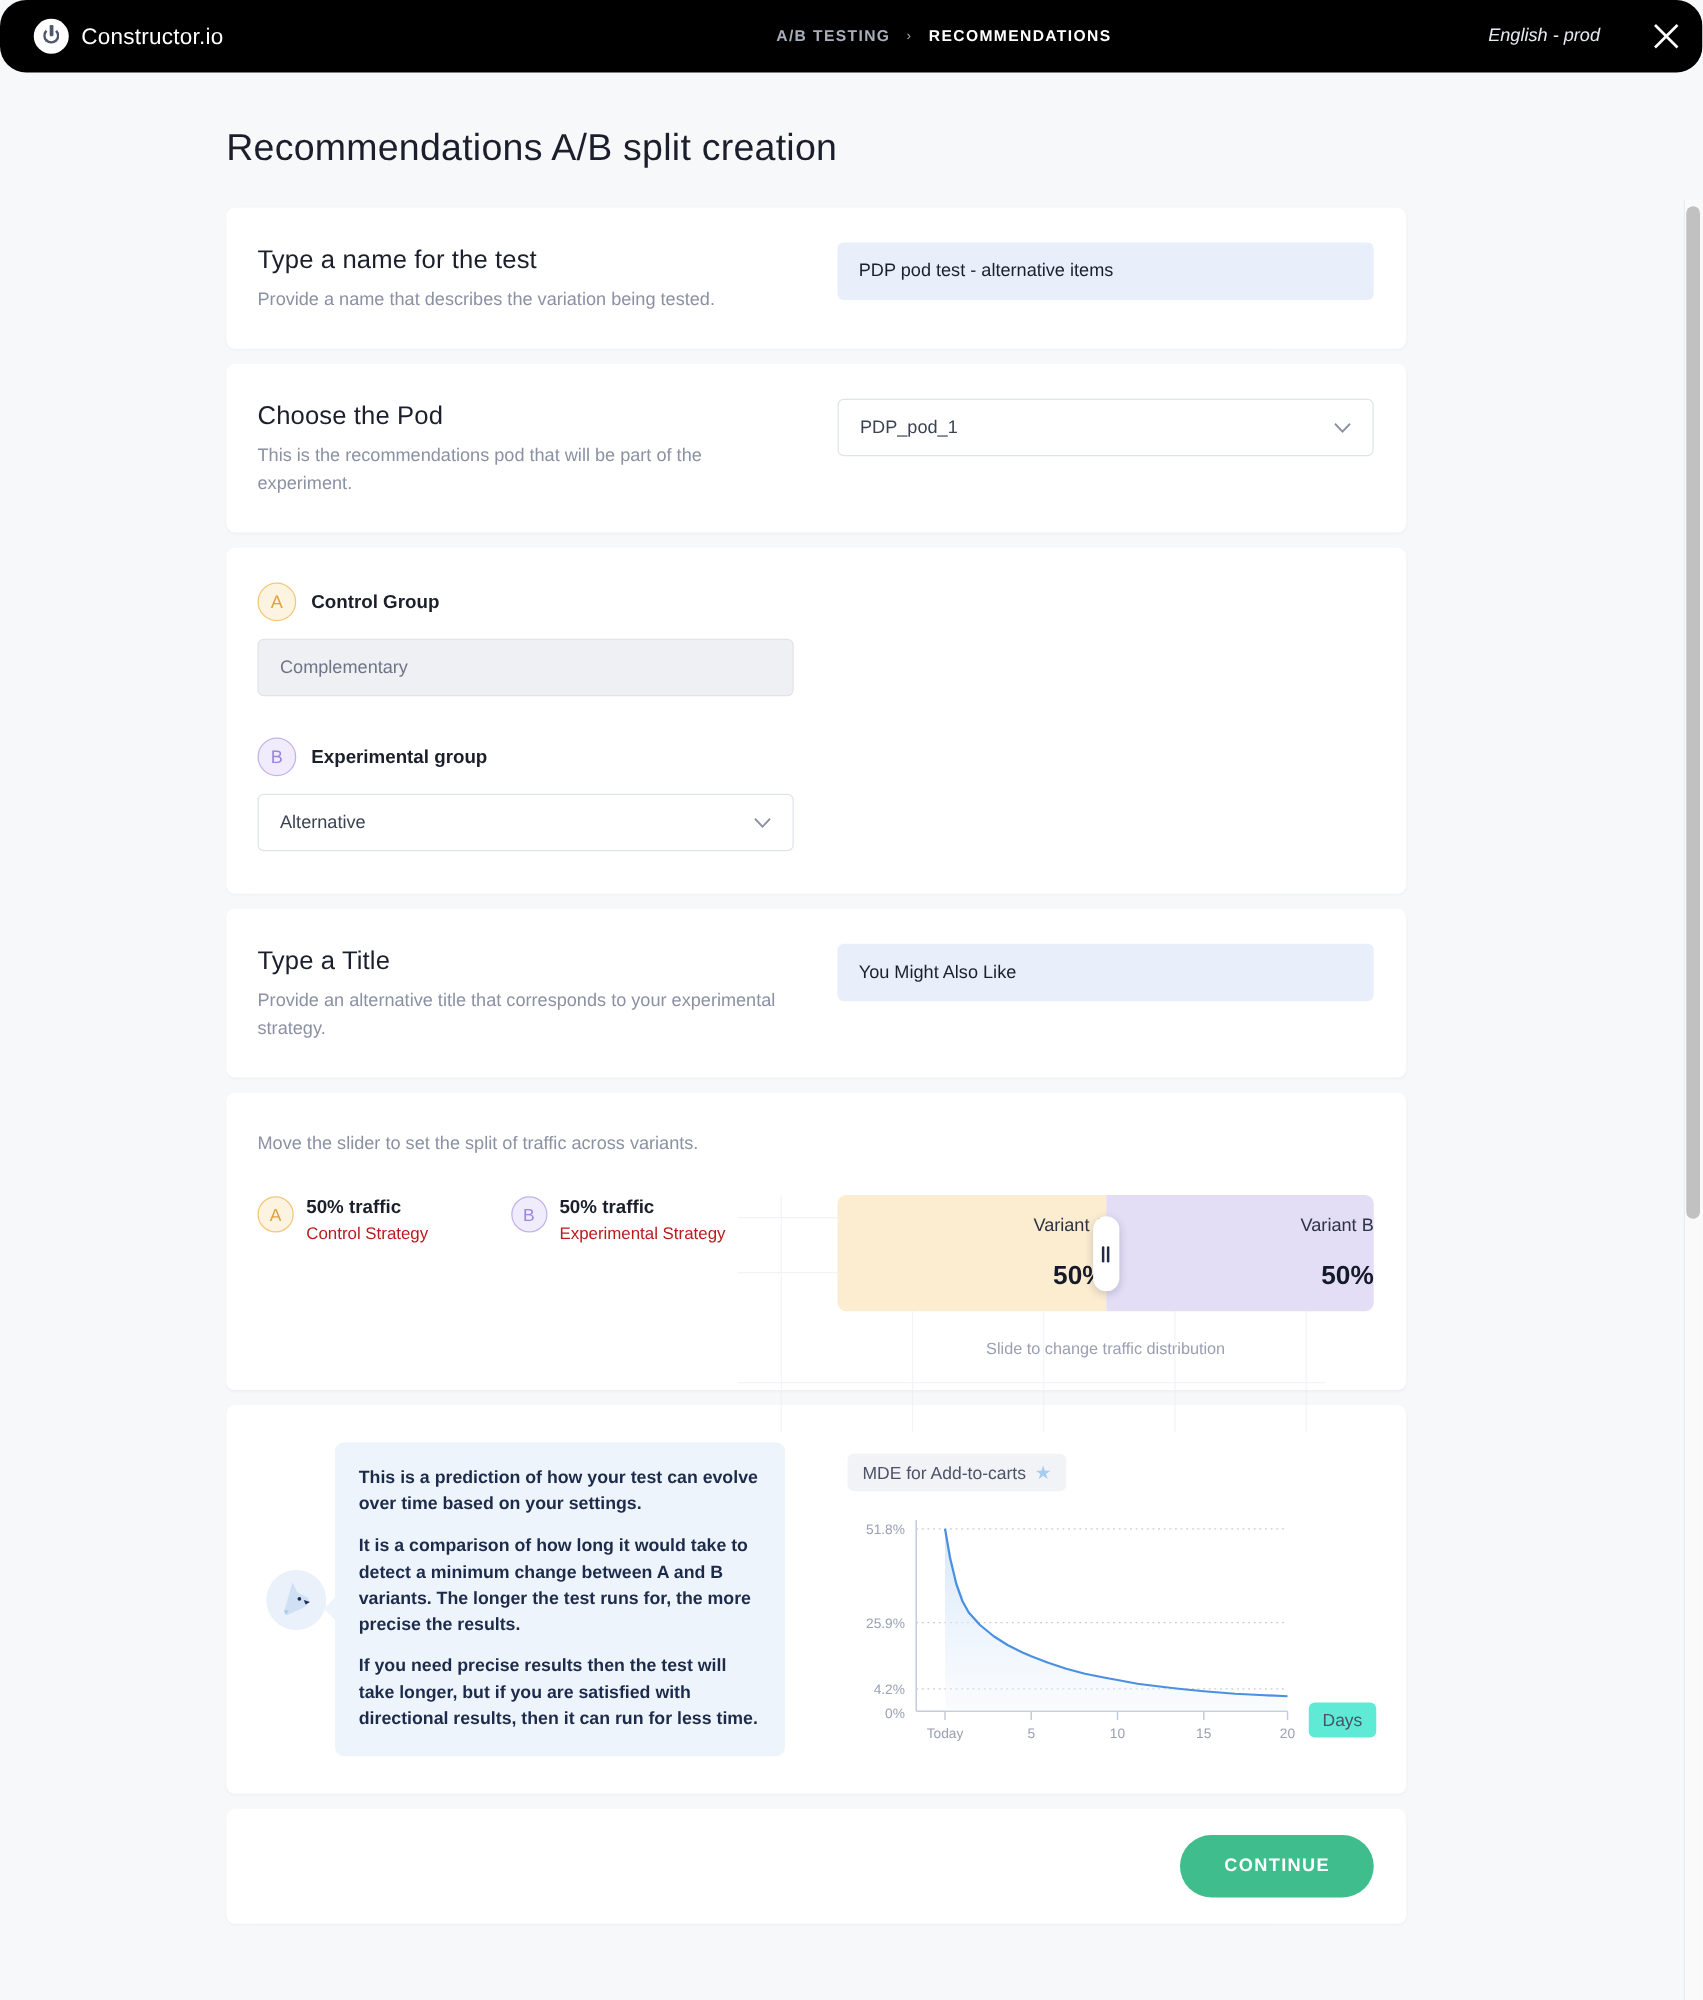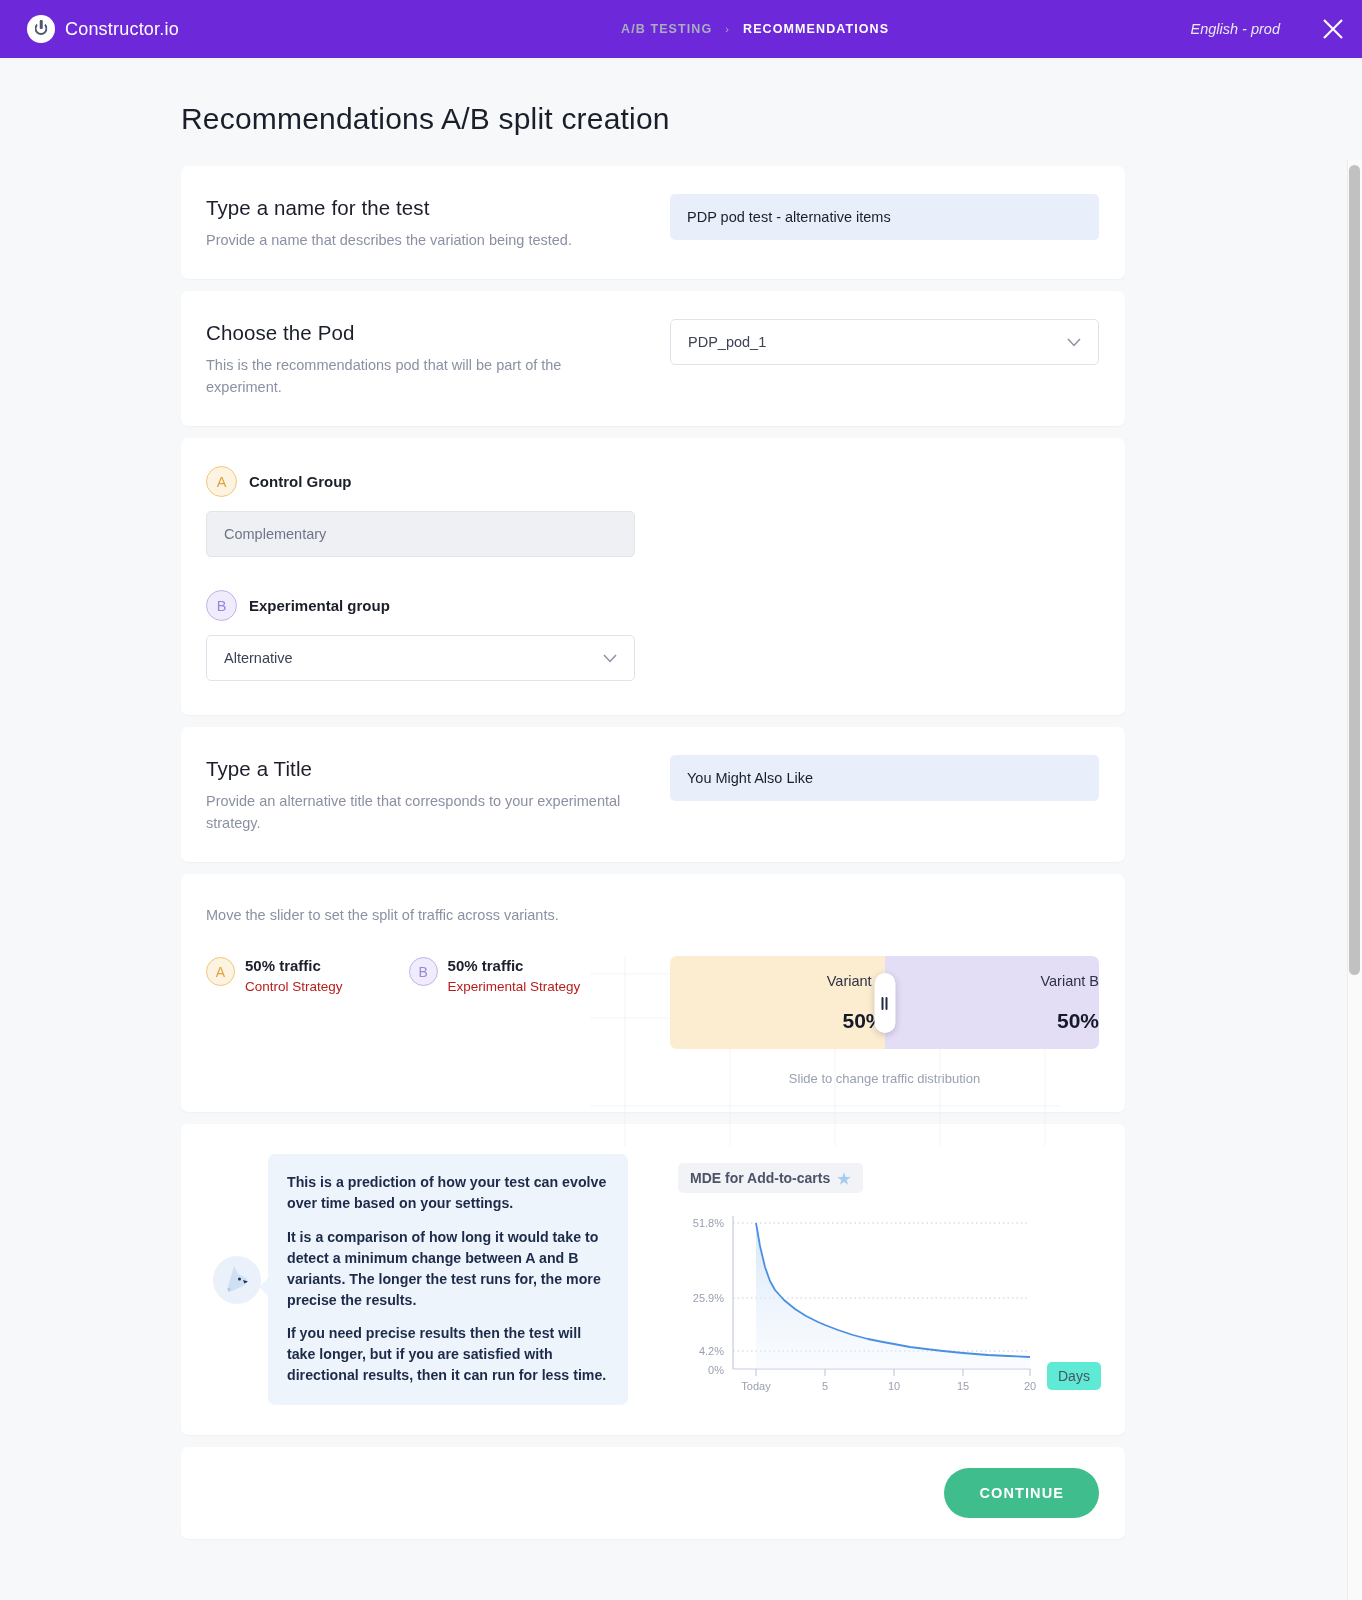--- a/index.html
+++ b/index.html
@@ -8,24 +8,25 @@
     height: 1600px;
     background: #f7f8fa;
     font-family: "Liberation Sans", sans-serif;
     overflow: hidden;
   }
 
   
   .topbar {
     position: relative;
     height: 58px;
-    background: #6d28d9;
+    background: #000000;
     display: flex;
     align-items: center;
     width: 1362px;
+    border-radius: 21px;
   }
   .logo-wrap {
     display: flex;
     align-items: center;
     gap: 10px;
     margin-left: 27px;
   }
   .logo-mark {
     width: 28px; height: 28px;
     border-radius: 50%;
@@ -312,21 +313,20 @@
   .mde-badge {
     display: inline-flex;
     align-items: center;
     gap: 7px;
     background: #f1f3f7;
     border-radius: 5px;
     padding: 7px 12px;
     font-size: 14px;
     color: #4c5267;
     margin-bottom: 11px;
-    font-weight: bold;
   }
   .star { color: #a6cdf0; font-size: 15px; line-height: 1;}
   .chart-wrap { position: relative; display: flex; align-items: flex-end; }
   .days-badge {
     background: #5eead4;
     border-radius: 5px;
     padding: 6px 11px;
     font-size: 14px;
     color: #4c5267;
     margin-left: 9px;

